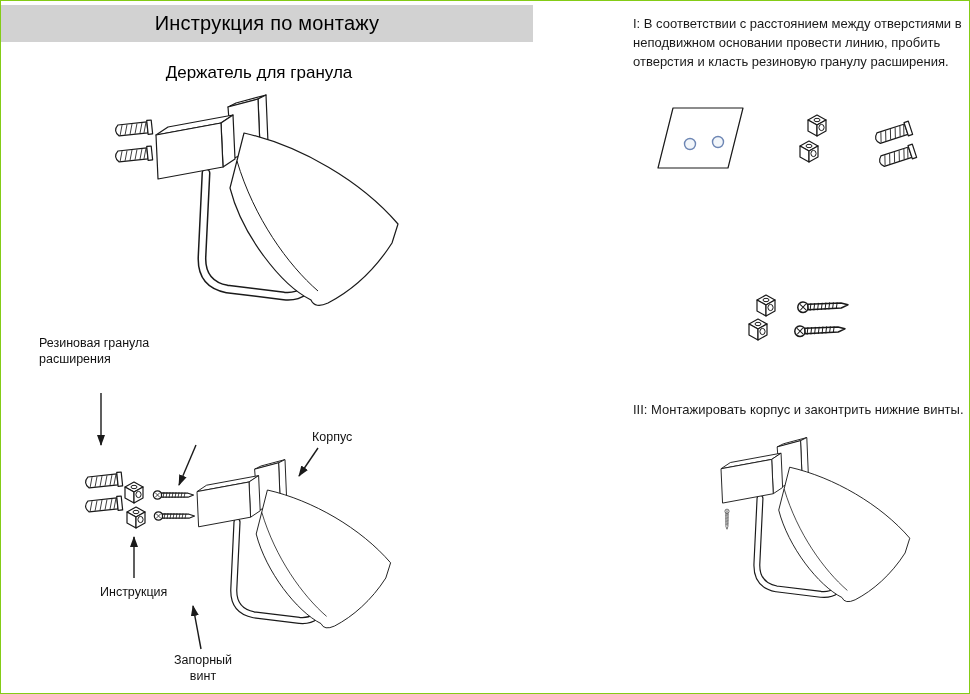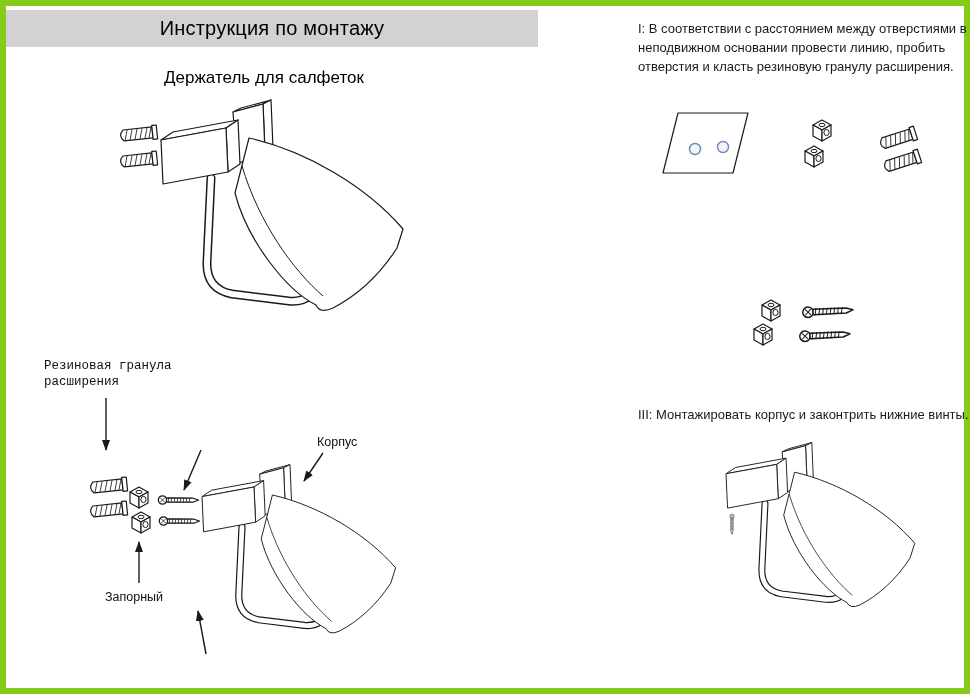--- a/index.html
+++ b/index.html
@@ -4,41 +4,41 @@
 <style>
   * { margin:0; padding:0; box-sizing:border-box; }
   html,body { background:#ffffff; }
   body {
     width:970px; height:694px;
     font-family:"Liberation Sans", sans-serif;
     color:#111; position:relative; overflow:hidden;
   }
   .page {
     position:absolute; left:0; top:0; width:970px; height:694px;
-    background:#ffffff; border:6px solid #84cc16;
+    background:#ffffff; border:1px solid #84cc16;
   }
   .header-bar {
     position:absolute; left:0; top:4px; width:532px; height:37px;
     background:#d2d2d2; display:flex; align-items:center; justify-content:center;
   }
   .page-title { font-size:20px; font-weight:400; color:#000; letter-spacing:.2px; }
   .product-title {
     position:absolute; left:0; top:62px; width:516px; text-align:center;
     font-size:17px; color:#000;
   }
   .fig { position:absolute; }
   .fig-main     { left:55px;  top:92px;  width:380px; height:250px; }
   .fig-exploded { left:60px;  top:438px; width:360px; height:220px; }
   .fig-step1    { left:645px; top:103px; width:280px; height:95px; }
   .fig-step2    { left:738px; top:283px; width:180px; height:75px; }
   .fig-step3    { left:695px; top:432px; width:250px; height:200px; }
   .arrows-overlay { position:absolute; left:0; top:0; width:970px; height:694px; pointer-events:none; }
 
   .lbl { position:absolute; font-size:12.5px; line-height:1.3; color:#111; }
-  .lbl-granule   { left:38px;  top:352px; width:128px; text-align:left;font-family:Liberation Mono, monospace; }
+  .lbl-granule   { left:38px;  top:334px; width:128px; text-align:left; }
   .lbl-screw     { left:136px; top:407px; width:130px; text-align:center; }
   .lbl-korpus    { left:311px; top:428px; }
   .lbl-osnovanie { left:99px;  top:583px; }
   .lbl-zaporny   { left:160px; top:651px; width:84px; text-align:center; }
 
   .step-text {
     position:absolute; font-size:13px; line-height:1.45; color:#1a1a1a;
   }
   .step-1 { left:632px; top:14px;  width:334px; }
   .step-2 { left:632px; top:219px; width:334px; }
@@ -88,41 +88,42 @@
     </g>
   </defs>
 </svg>
 
 <div class="page">
 
   <div class="header-bar">
     <h1 class="page-title">Инструкция по монтажу</h1>
   </div>
 
-  <div class="product-title">Держатель для салфеток</div>
+  <div class="product-title">Держатель для гранула</div>
 
   <svg class="fig fig-main" viewBox="0 0 380 250">
     <use href="#sym-anchor" transform="translate(57,32) rotate(-6)"></use>
     <use href="#sym-anchor" transform="translate(57,58) rotate(-6)"></use>
     <use href="#sym-holder"></use>
   </svg>
 
   <svg class="fig fig-exploded" viewBox="0 0 360 220">
     <use href="#sym-anchor" transform="translate(22,38) rotate(-6)"></use>
     <use href="#sym-anchor" transform="translate(22,62) rotate(-6)"></use>
     <use href="#sym-cube" transform="translate(64,42)"></use>
     <use href="#sym-cube" transform="translate(66,67)"></use>
     <use href="#sym-screw" transform="translate(92,50)"></use>
     <use href="#sym-screw" transform="translate(93,71)"></use>
     <use href="#sym-holder" transform="translate(56,19) scale(0.8)"></use>
   </svg>
 
   <div class="lbl lbl-granule">Резиновая гранула расширения</div>
   <div class="lbl lbl-korpus">Корпус</div>
-  <div class="lbl lbl-osnovanie">Запорный</div>
+  <div class="lbl lbl-osnovanie">Инструкция</div>
+  <div class="lbl lbl-zaporny">Запорный винт</div>
 
   <svg class="arrows-overlay" viewBox="0 0 970 694">
     <defs>
       <marker id="arrowhead" markerWidth="12" markerHeight="9" refX="10" refY="4" orient="auto" markerUnits="userSpaceOnUse">
         <path d="M0,0 L11,4 L0,8 Z" fill="#1a1a1a"></path>
       </marker>
     </defs>
     <line class="arrow-line" x1="100" y1="392" x2="100" y2="444" marker-end="url(#arrowhead)"></line>
     <line class="arrow-line" x1="195" y1="444" x2="178" y2="484" marker-end="url(#arrowhead)"></line>
     <line class="arrow-line" x1="317" y1="447" x2="298" y2="475" marker-end="url(#arrowhead)"></line>

